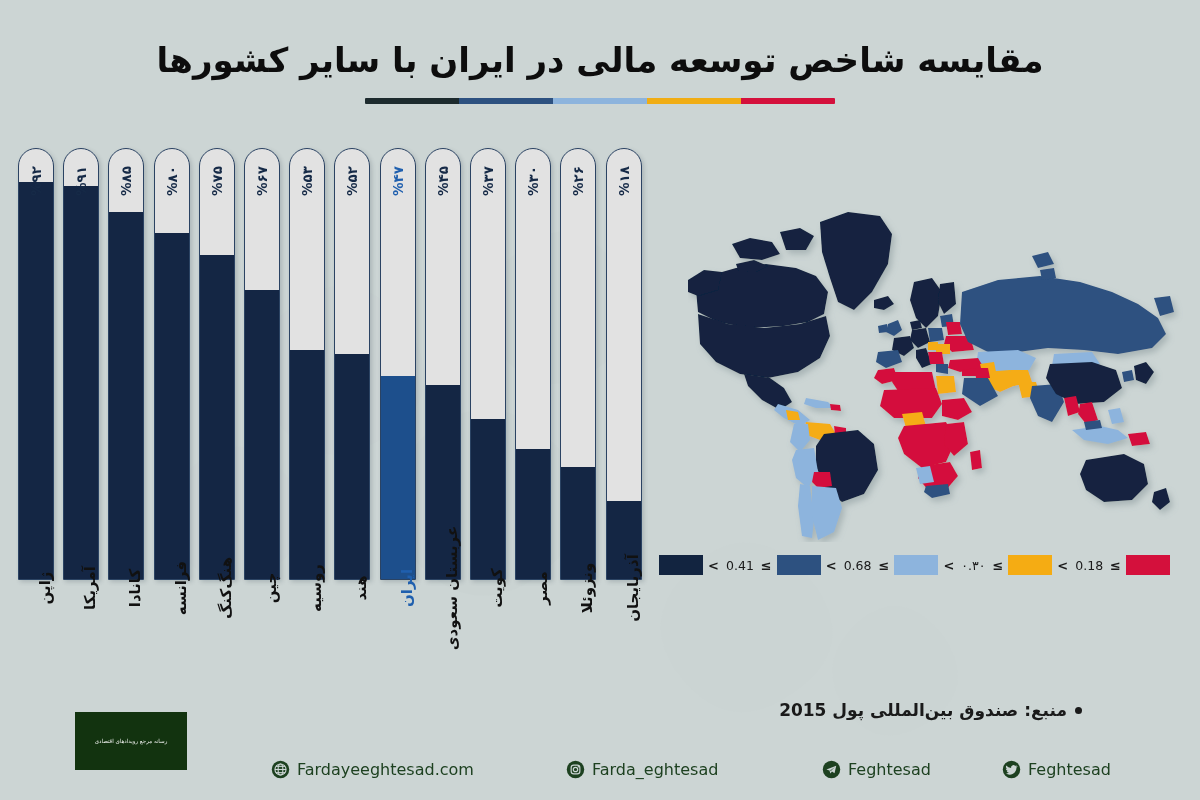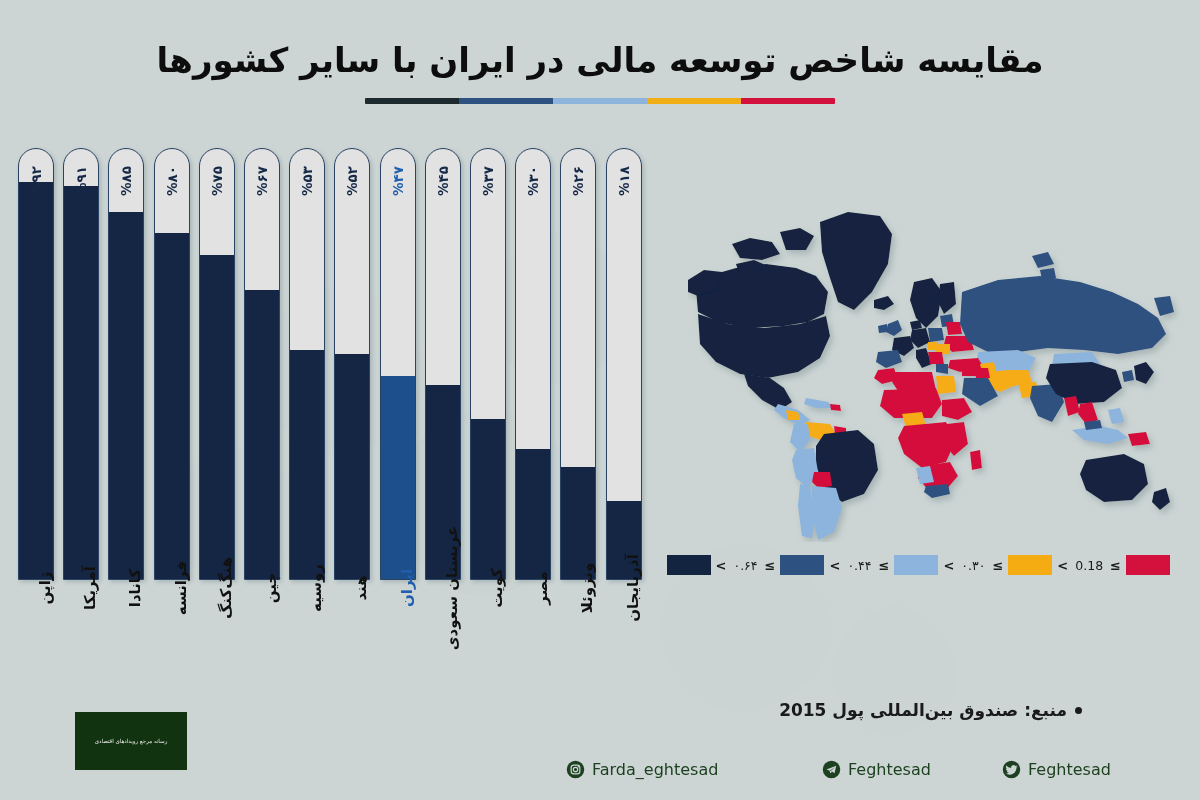--- a/index.html
+++ b/index.html
@@ -449,39 +449,52 @@
     <div class="legend-swatch" style="background: rgb(212, 16, 60);"></div>
     <span class="legend-op">≤</span>
     <span class="legend-num">0.18</span>
     <span class="legend-op">&lt;</span>
     <div class="legend-swatch" style="background: rgb(245, 172, 19);"></div>
     <span class="legend-op">≤</span>
     <span class="legend-num">۰.۳۰</span>
     <span class="legend-op">&lt;</span>
     <div class="legend-swatch" style="background: rgb(141, 180, 221);"></div>
     <span class="legend-op">≤</span>
-    <span class="legend-num">۰.۴۴</span>
+    <span class="legend-num">0.68</span>
     <span class="legend-op">&lt;</span>
     <div class="legend-swatch" style="background: rgb(45, 81, 128);"></div>
     <span class="legend-op">≤</span>
-    <span class="legend-num">۰.۶۴</span>
+    <span class="legend-num">0.41</span>
     <span class="legend-op">&lt;</span>
     <div class="legend-swatch" style="background: rgb(18, 36, 64);"></div>
   </div>
 
 <div id="source-line">
   <span id="source-dot"></span>
   <span id="source-text">منبع: صندوق بین‌المللی پول 2015</span>
 </div>
 
 <div id="logo">
   <div id="logo-sub">رسانه مرجع رویدادهای اقتصادی</div>
 </div>
 
 <div id="social-bar">
+  <div class="social-item" id="soc-0">
+    <svg class="sicon" width="19" height="19" viewBox="0 0 24 24">
+      <circle cx="12" cy="12" r="11" fill="#1d4120"></circle>
+      <g fill="none" stroke="#ccd5d4" stroke-width="1.4">
+        <circle cx="12" cy="12" r="7"></circle>
+        <ellipse cx="12" cy="12" rx="3" ry="7"></ellipse>
+        <line x1="5" y1="12" x2="19" y2="12"></line>
+        <line x1="6.2" y1="8" x2="17.8" y2="8"></line>
+        <line x1="6.2" y1="16" x2="17.8" y2="16"></line>
+      </g>
+    </svg>
+    <span>Fardayeeghtesad.com</span>
+  </div>
 
   <div class="social-item" id="soc-1">
     <svg class="sicon" width="19" height="19" viewBox="0 0 24 24">
       <circle cx="12" cy="12" r="11" fill="#1d4120"></circle>
       <rect x="6.5" y="6.5" width="11" height="11" rx="3.3" fill="none" stroke="#ccd5d4" stroke-width="1.5"></rect>
       <circle cx="12" cy="12" r="2.8" fill="none" stroke="#ccd5d4" stroke-width="1.5"></circle>
       <circle cx="15.6" cy="8.5" r="1" fill="#ccd5d4"></circle>
     </svg>
     <span>Farda_eghtesad</span>
   </div>

